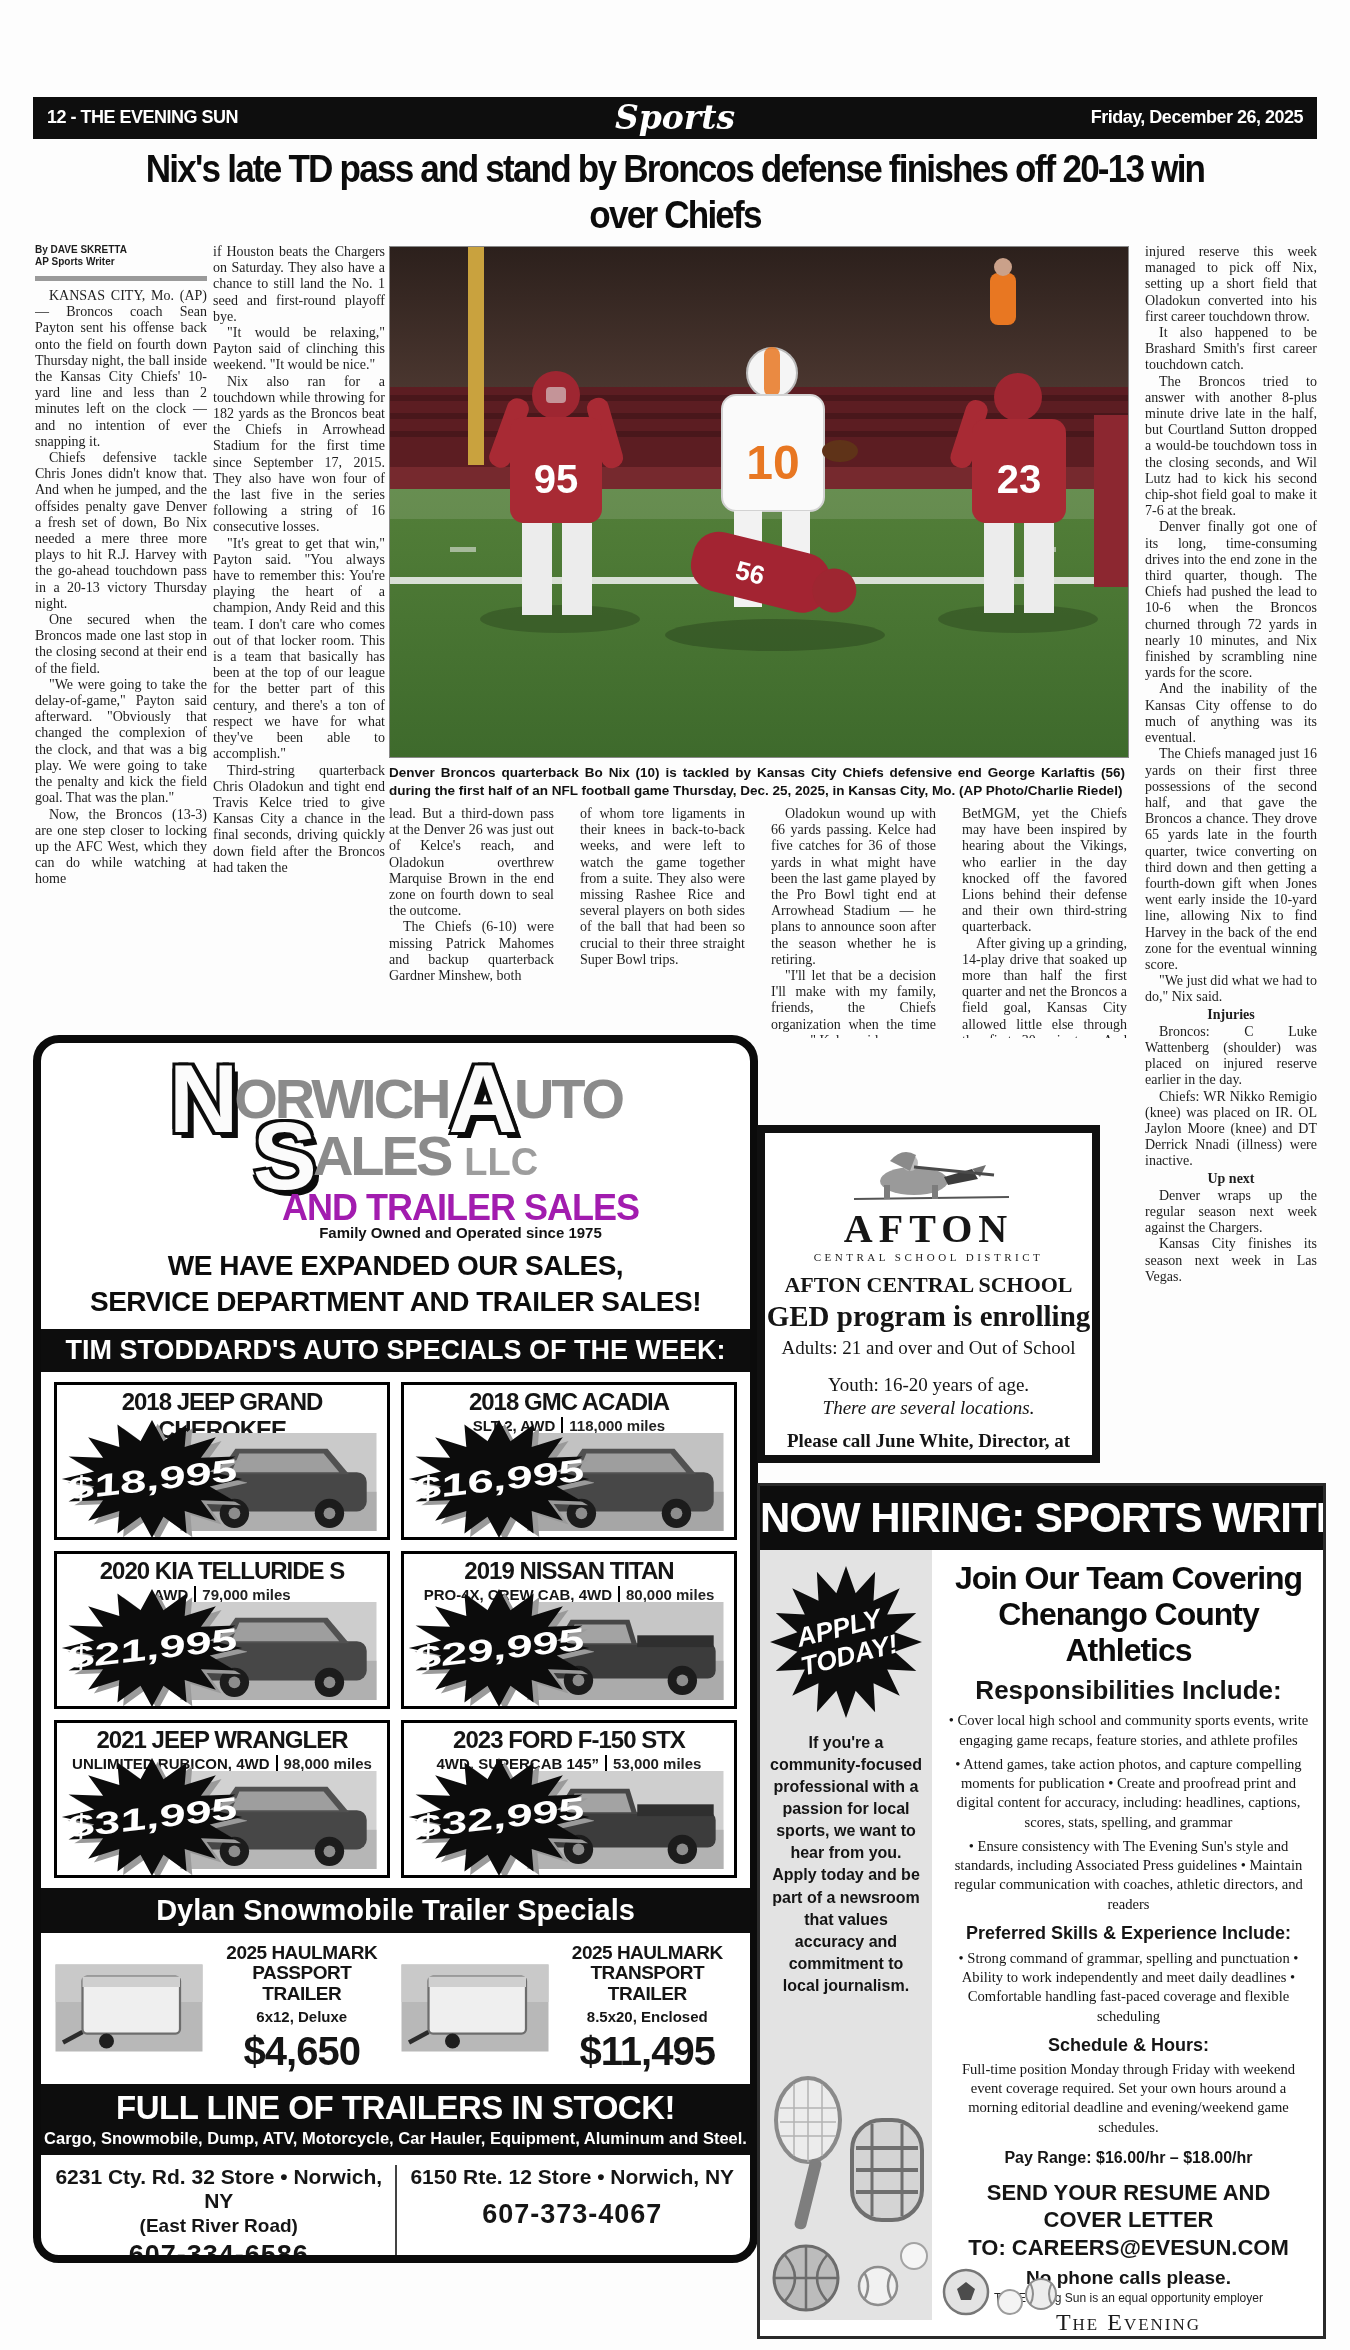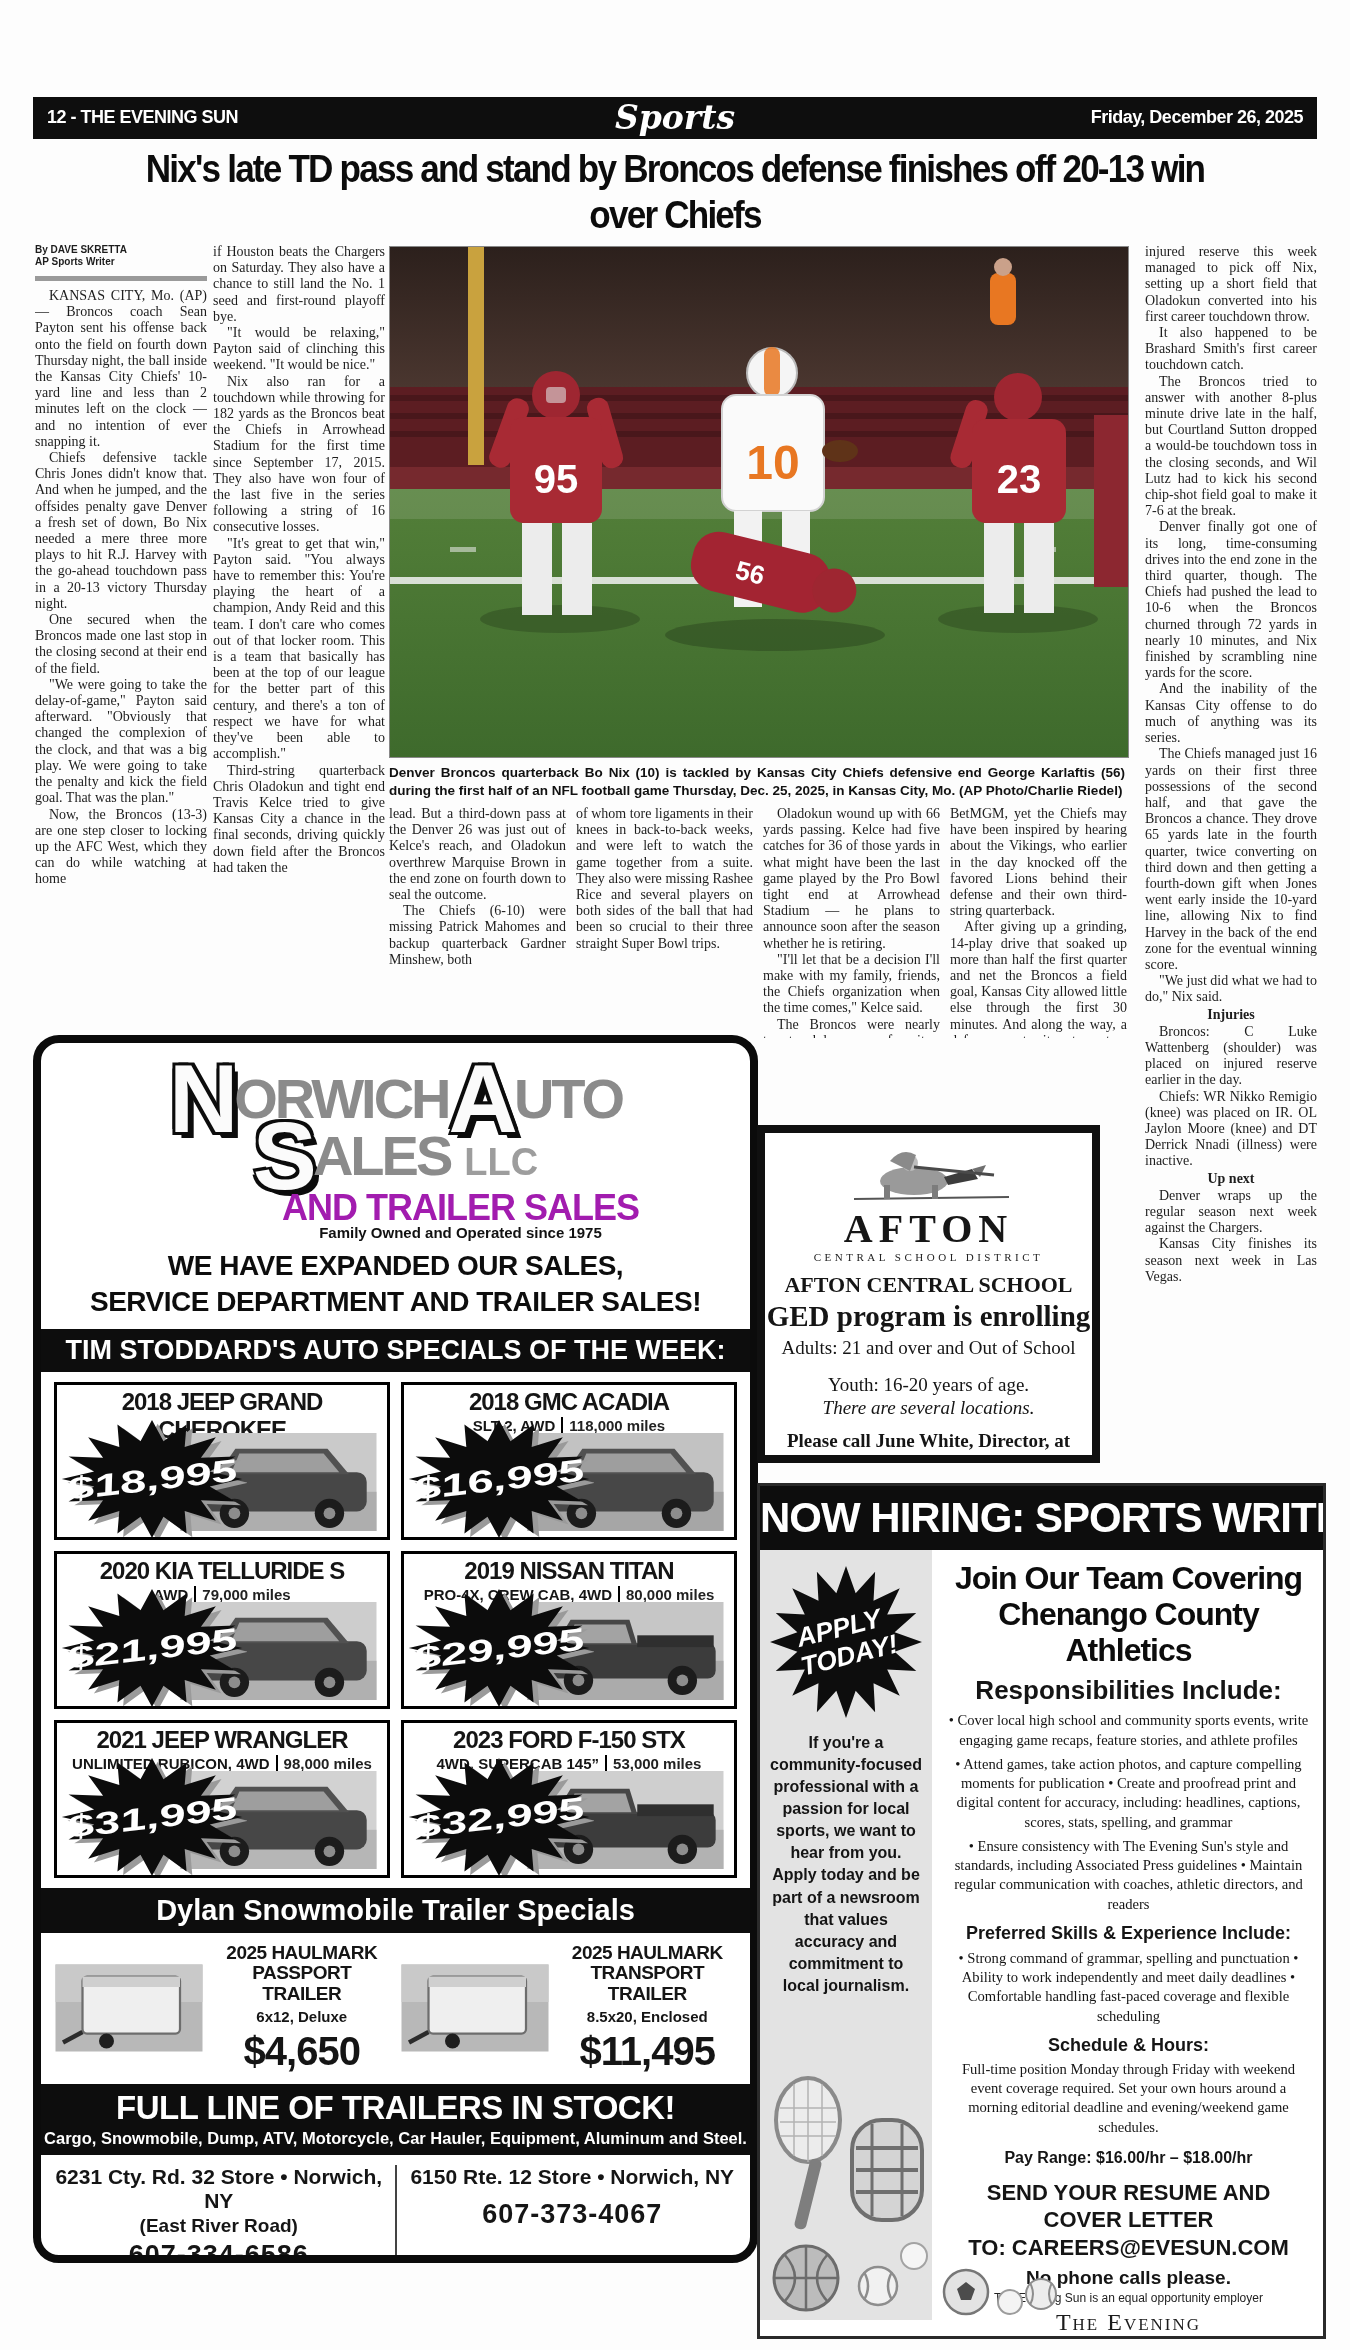--- a/index.html
+++ b/index.html
@@ -26,21 +26,21 @@
   .para.noindent{text-indent:0;}
   .colhead{text-align:center;font-weight:bold;margin:1px 0;}
   #col1{left:35px;top:244px;width:172px;height:790px;}
   #col2{left:213px;top:244px;width:172px;height:790px;}
   #col7{left:1145px;top:244px;width:172px;height:1232px;}
   .byline{font-family:"Liberation Sans",sans-serif;font-size:10px;font-weight:bold;line-height:1.2;text-align:left;}
   .byline-rule{height:5px;background:#9a9a9a;margin:8px 0 7px 0;}
 
   #photo-box{left:389px;top:246px;width:738px;height:510px;background:#2f2320;border:1px solid #888;}
   #caption{left:389px;top:764px;width:736px;font-size:13.5px;font-weight:bold;line-height:1.35;text-align:justify;color:#111;}
-  #subcols{left:389px;top:806px;width:738px;height:232px;display:flex;gap:10px;}
+  #subcols{left:389px;top:806px;width:738px;height:232px;display:flex;gap:26px;}
   .subcol{flex:1;overflow:hidden;}
 
   
   #norwich{left:33px;top:1035px;width:709px;height:1212px;background:#fff;
       border:8px solid #0b0b0b;border-radius:26px;overflow:hidden;}
   .nz-logo{padding:10px 10px 0 10px;line-height:.95;}
   .nz-lrow{white-space:nowrap;text-align:center;}
   .nz-big{font-size:96px;font-weight:900;color:#fbfbfb;letter-spacing:-4px;
       text-shadow:3px 3px 0 #0c0c0c,-3px -3px 0 #0c0c0c,3px -3px 0 #0c0c0c,-3px 3px 0 #0c0c0c,6px 6px 0 #0c0c0c;}
   .nz-gray{font-size:56px;font-weight:900;color:#8b8b8b;letter-spacing:-3px;vertical-align:14px;}
@@ -271,21 +271,21 @@
       <p class="para">After giving up a grinding, 14-play drive that soaked up more than half the first quarter and net the Broncos a field goal, Kansas City allowed little else through the first 30 minutes. And along the way, a defense put its top two cornerbacks on</p>
     </div>
 </div>
 
 <div class="abs bodycol" id="col7">
   <div>
       <p class="para noindent">injured reserve this week managed to pick off Nix, setting up a short field that Oladokun converted into his first career touchdown throw.</p>
       <p class="para">It also happened to be Brashard Smith's first career touchdown catch.</p>
       <p class="para">The Broncos tried to answer with another 8-plus minute drive late in the half, but Courtland Sutton dropped a would-be touchdown toss in the closing seconds, and Wil Lutz had to kick his second chip-shot field goal to make it 7-6 at the break.</p>
       <p class="para">Denver finally got one of its long, time-consuming drives into the end zone in the third quarter, though. The Chiefs had pushed the lead to 10-6 when the Broncos churned through 72 yards in nearly 10 minutes, and Nix finished by scrambling nine yards for the score.</p>
-      <p class="para">And the inability of the Kansas City offense to do much of anything was its series.</p>
+      <p class="para">And the inability of the Kansas City offense to do much of anything was its eventual.</p>
       <p class="para">The Chiefs managed just 16 yards on their first three possessions of the second half, and that gave the Broncos a chance. They drove 65 yards late in the fourth quarter, twice converting on third down and then getting a fourth-down gift when Jones went early inside the 10-yard line, allowing Nix to find Harvey in the back of the end zone for the eventual winning score.</p>
       <p class="para">"We just did what we had to do," Nix said.</p>
       <div class="colhead">Injuries</div>
       <p class="para">Broncos: C Luke Wattenberg (shoulder) was placed on injured reserve earlier in the day.</p>
       <p class="para">Chiefs: WR Nikko Remigio (knee) was placed on IR. OL Jaylon Moore (knee) and DT Derrick Nnadi (illness) were inactive.</p>
       <div class="colhead">Up next</div>
       <p class="para">Denver wraps up the regular season next week against the Chargers.</p>
       <p class="para">Kansas City finishes its season next week in Las Vegas.</p>
     </div>
 </div>

